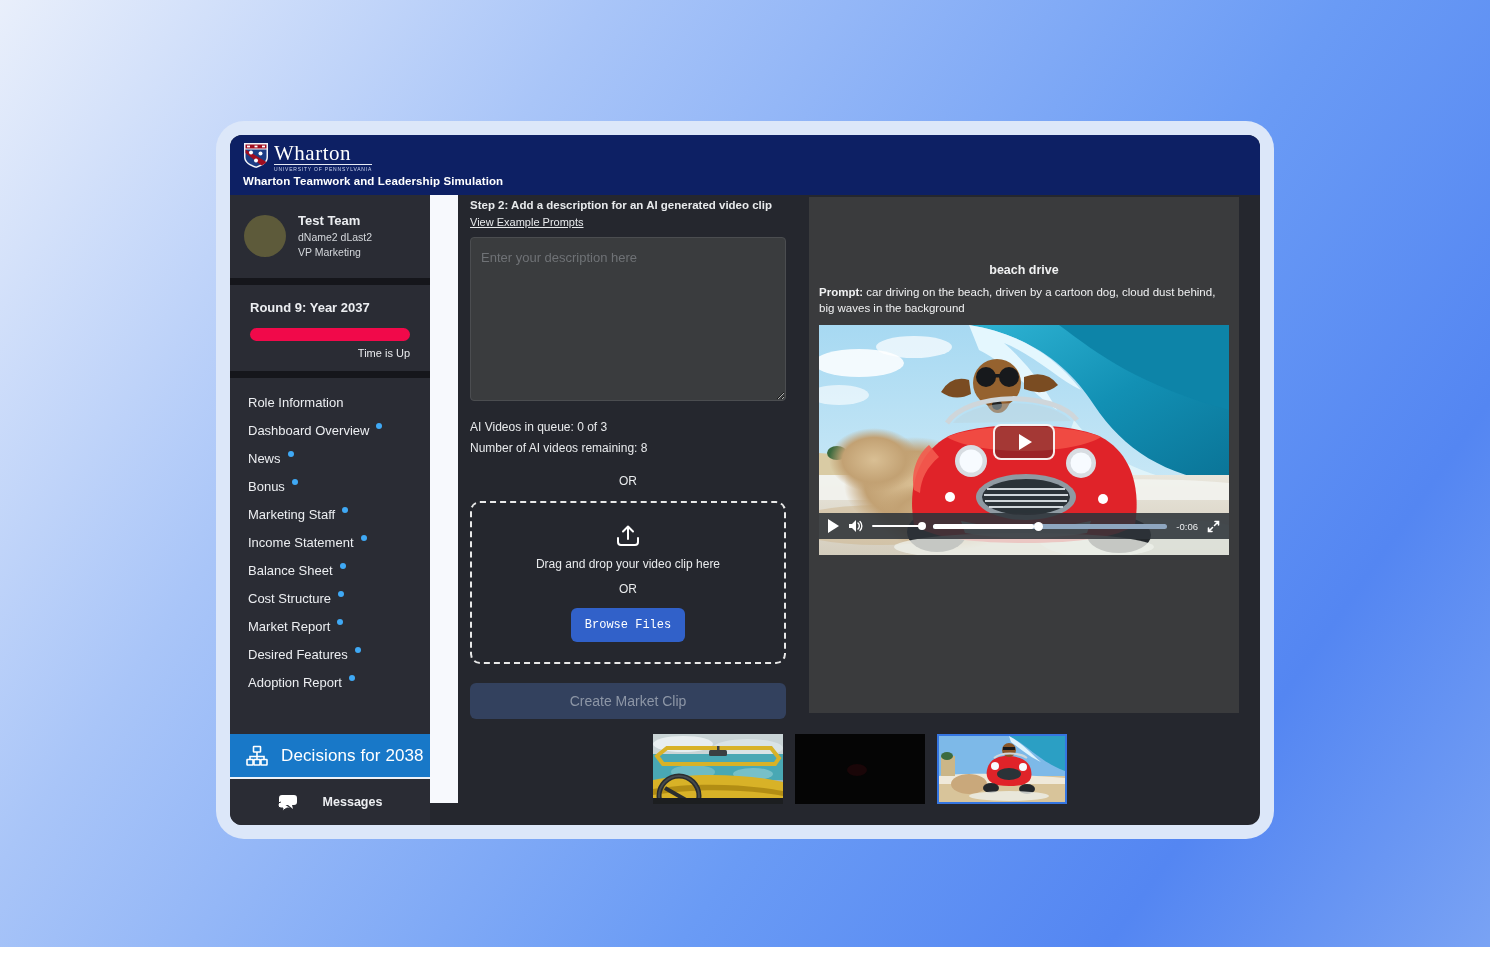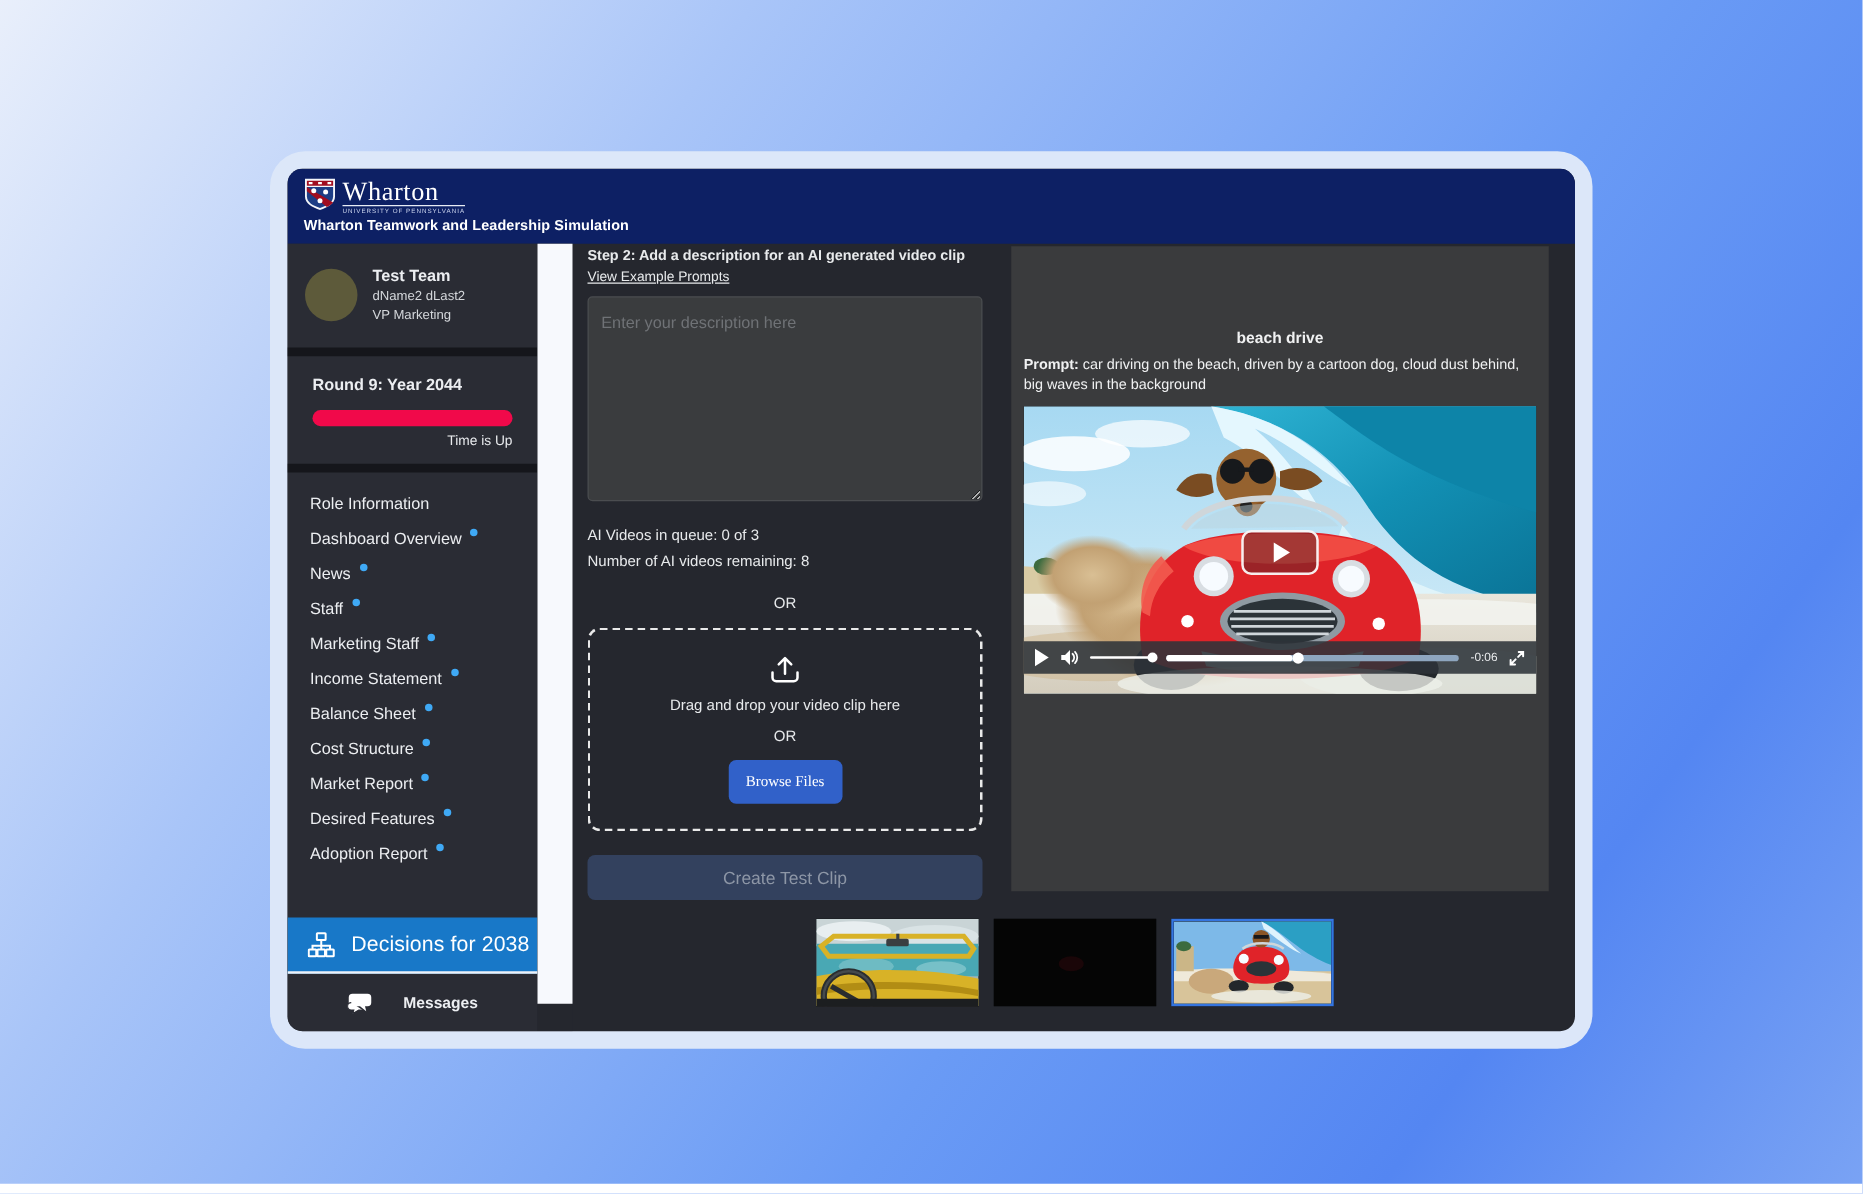--- a/index.html
+++ b/index.html
@@ -80,21 +80,21 @@
   .queue-line + .queue-line { margin-top:7px; }
   .or-center { text-align:center; font-size:12px; font-weight:500; margin:19px 0 13px 0; }
   .dropzone {
     border:2px dashed #e9e9e9; border-radius:10px; height:163px;
     display:flex; flex-direction:column; align-items:center; justify-content:center;
   }
   .drop-text { font-size:12px; margin-top:9px; }
   .drop-or { font-size:12px; font-weight:500; margin:11px 0 12px 0; }
   .browse-btn {
     background:#3161c9; color:#fff; border:none; border-radius:6px;
-    font-size:12px; font-family:Liberation Serif, serif; padding:10px 14px; cursor:pointer;
+    font-size:12px; font-family:Liberation Mono, monospace; padding:10px 14px; cursor:pointer;
   }
   .create-btn {
     margin-top:19px; width:100%; height:36px; background:#33415e; color:#8d96a6;
     border:none; border-radius:6px; font-size:14px; font-family:"Liberation Sans", sans-serif; cursor:default;
   }
 
   
   .col-preview { width:430px; height:516px; background:#3a3b3d; color:#f0f1f2; flex:0 0 auto; padding-top:66px; }
   .video-title { text-align:center; font-size:12.5px; font-weight:bold; }
   .video-type { text-align:center; font-size:12px; margin-top:17px; }
@@ -164,30 +164,30 @@
         <div class="team">
           <div class="avatar"></div>
           <div>
             <div class="team-name">Test Team</div>
             <div class="team-sub">dName2 dLast2</div>
             <div class="team-sub">VP Marketing</div>
           </div>
         </div>
         <div class="sep"></div>
         <div class="round">
-          <div class="round-label">Round 9: Year 2044</div>
+          <div class="round-label">Round 9: Year 2037</div>
           <div class="round-bar"></div>
           <div class="round-timer">Time is Up</div>
         </div>
         <div class="sep"></div>
         <div class="nav">
           <div class="nav-item"><span>Role Information</span></div>
           <div class="nav-item"><span>Dashboard Overview</span><span class="dot"></span></div>
           <div class="nav-item"><span>News</span><span class="dot"></span></div>
-          <div class="nav-item"><span>Staff</span><span class="dot"></span></div>
+          <div class="nav-item"><span>Bonus</span><span class="dot"></span></div>
           <div class="nav-item"><span>Marketing Staff</span><span class="dot"></span></div>
           <div class="nav-item"><span>Income Statement</span><span class="dot"></span></div>
           <div class="nav-item"><span>Balance Sheet</span><span class="dot"></span></div>
           <div class="nav-item"><span>Cost Structure</span><span class="dot"></span></div>
           <div class="nav-item"><span>Market Report</span><span class="dot"></span></div>
           <div class="nav-item"><span>Desired Features</span><span class="dot"></span></div>
           <div class="nav-item"><span>Adoption Report</span><span class="dot"></span></div>
         </div>
         <div class="decisions">
           <span class="icon">
@@ -230,21 +230,21 @@
               <span class="icon">
                 <svg width="26" height="24" viewBox="0 0 26 24" fill="none" stroke="#fff" stroke-width="2" stroke-linecap="round" stroke-linejoin="round">
                   <path d="M3 14 v4 a3 3 0 0 0 3 3 h14 a3 3 0 0 0 3 -3 v-4"></path>
                   <path d="M13 15 V3 M8 7.5 L13 2.5 L18 7.5"></path>
                 </svg>
               </span>
               <div class="drop-text">Drag and drop your video clip here</div>
               <div class="drop-or">OR</div>
               <button class="browse-btn">Browse Files</button>
             </div>
-            <button class="create-btn">Create Test Clip</button>
+            <button class="create-btn">Create Market Clip</button>
           </div>
 
           <div class="col-preview">
             <div class="video-title">beach drive</div>
             <div class="video-prompt"><b>Prompt:</b><span> car driving on the beach, driven by a cartoon dog, cloud dust behind, big waves in the background</span></div>
 
             <div class="video-wrap">
               <svg width="410" height="230" viewBox="0 0 410 230">
                 <defs>
                   <linearGradient id="sky" x1="0" y1="0" x2="0" y2="1">

